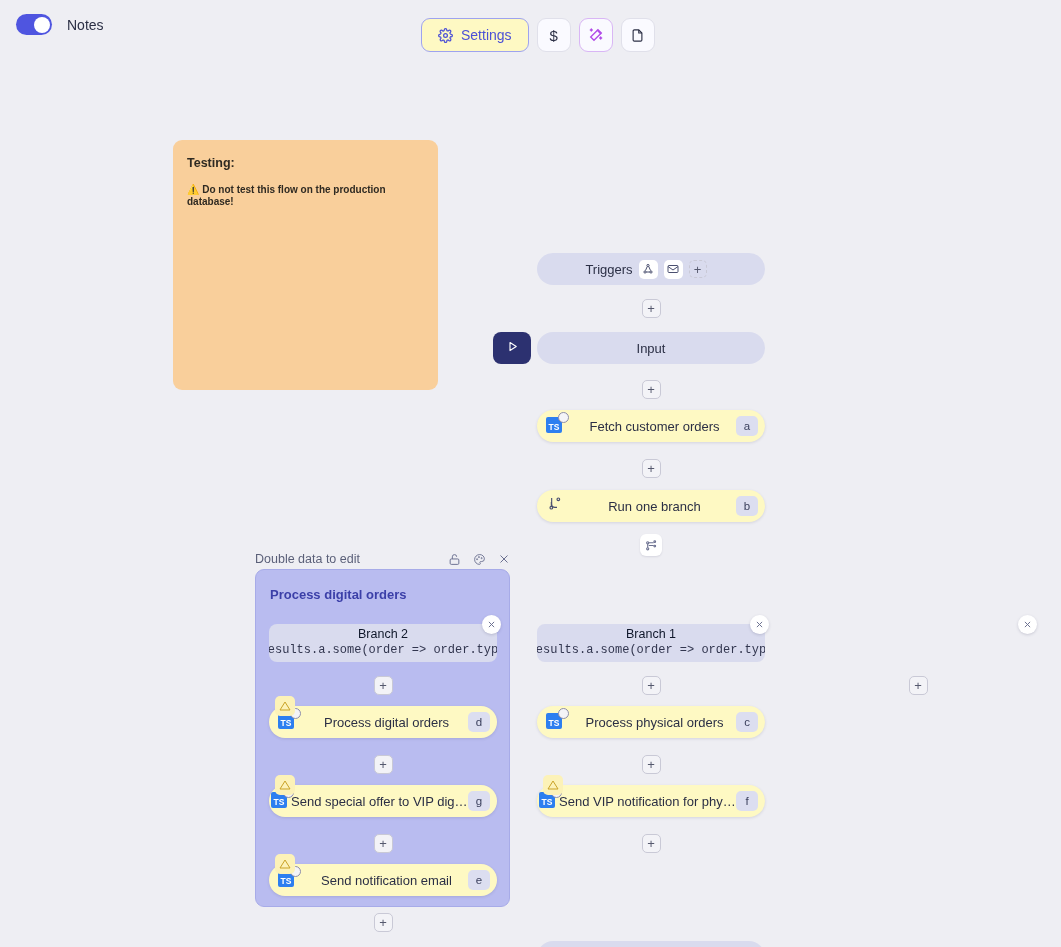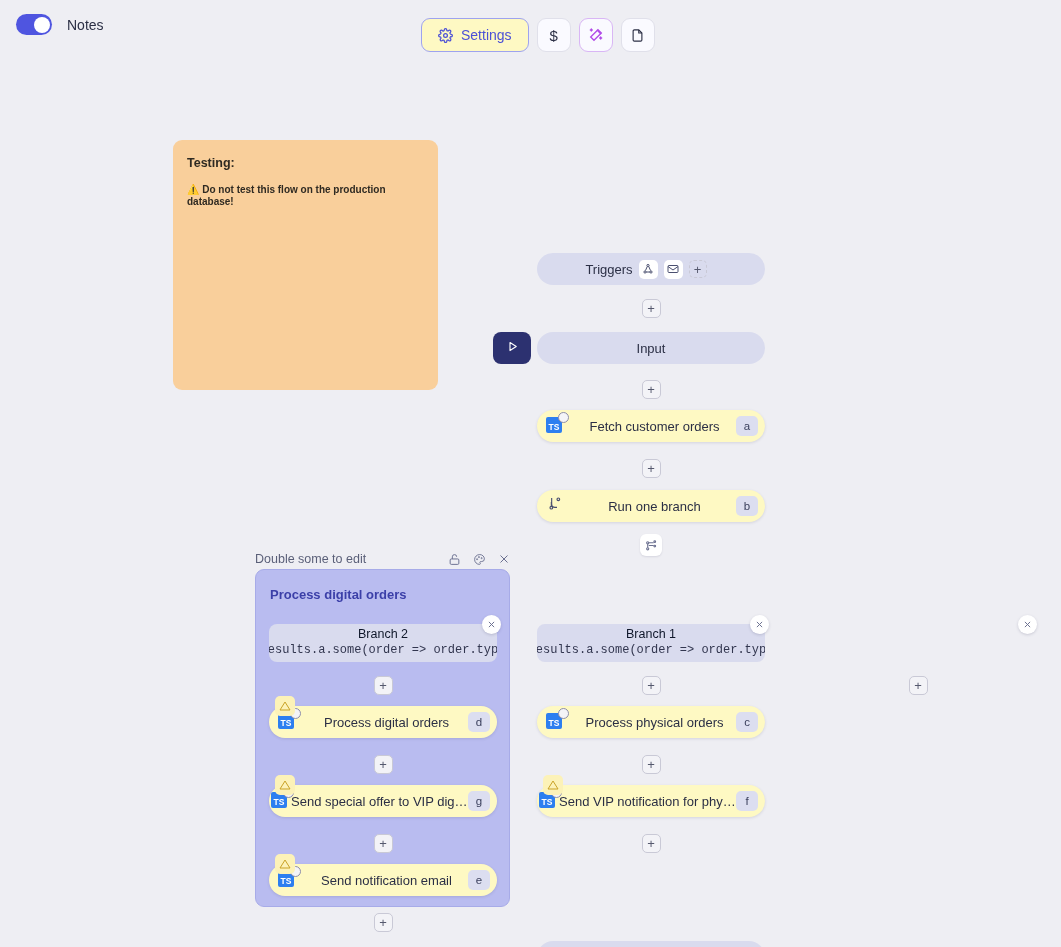--- a/index.html
+++ b/index.html
@@ -310,21 +310,21 @@
     <svg width="13" height="13" viewBox="0 0 24 24" fill="none" stroke="#6b7090" stroke-width="2">
       <circle cx="5" cy="7" r="2"></circle>
         <circle cx="18" cy="5" r="1.6"></circle>
         <circle cx="18" cy="13" r="1.6"></circle>
       <circle cx="5" cy="18" r="2"></circle>
         <path d="M5 9v7M7 7h9M7 12h9"></path>
     </svg>
   </div>
 
   <div class="group-head" style="left:255px; top:552px; width:255px; justify-content:space-between;">
-    <span>Double some to edit</span>
+    <span>Double data to edit</span>
     <span class="gh-icons">
       <span>
         <svg width="13" height="13" viewBox="0 0 24 24" fill="none" stroke="#6b7090" stroke-width="1.8">
           <rect x="4" y="11" width="16" height="10" rx="2"></rect>
             <path d="M8 11V7a4 4 0 0 1 8 0"></path>
         </svg>
       </span>
       <span>
         <svg width="13" height="13" viewBox="0 0 24 24" fill="none" stroke="#6b7090" stroke-width="1.7">
           <path d="M12 3a9 9 0 1 0 0 18c1 0 1.6-.7 1.6-1.5 0-.5-.2-.8-.5-1.1-.3-.3-.5-.7-.5-1.1 0-.8.7-1.5 1.6-1.5H16a5 5 0 0 0 5-5c0-4.4-4-8-9-8z"></path>

